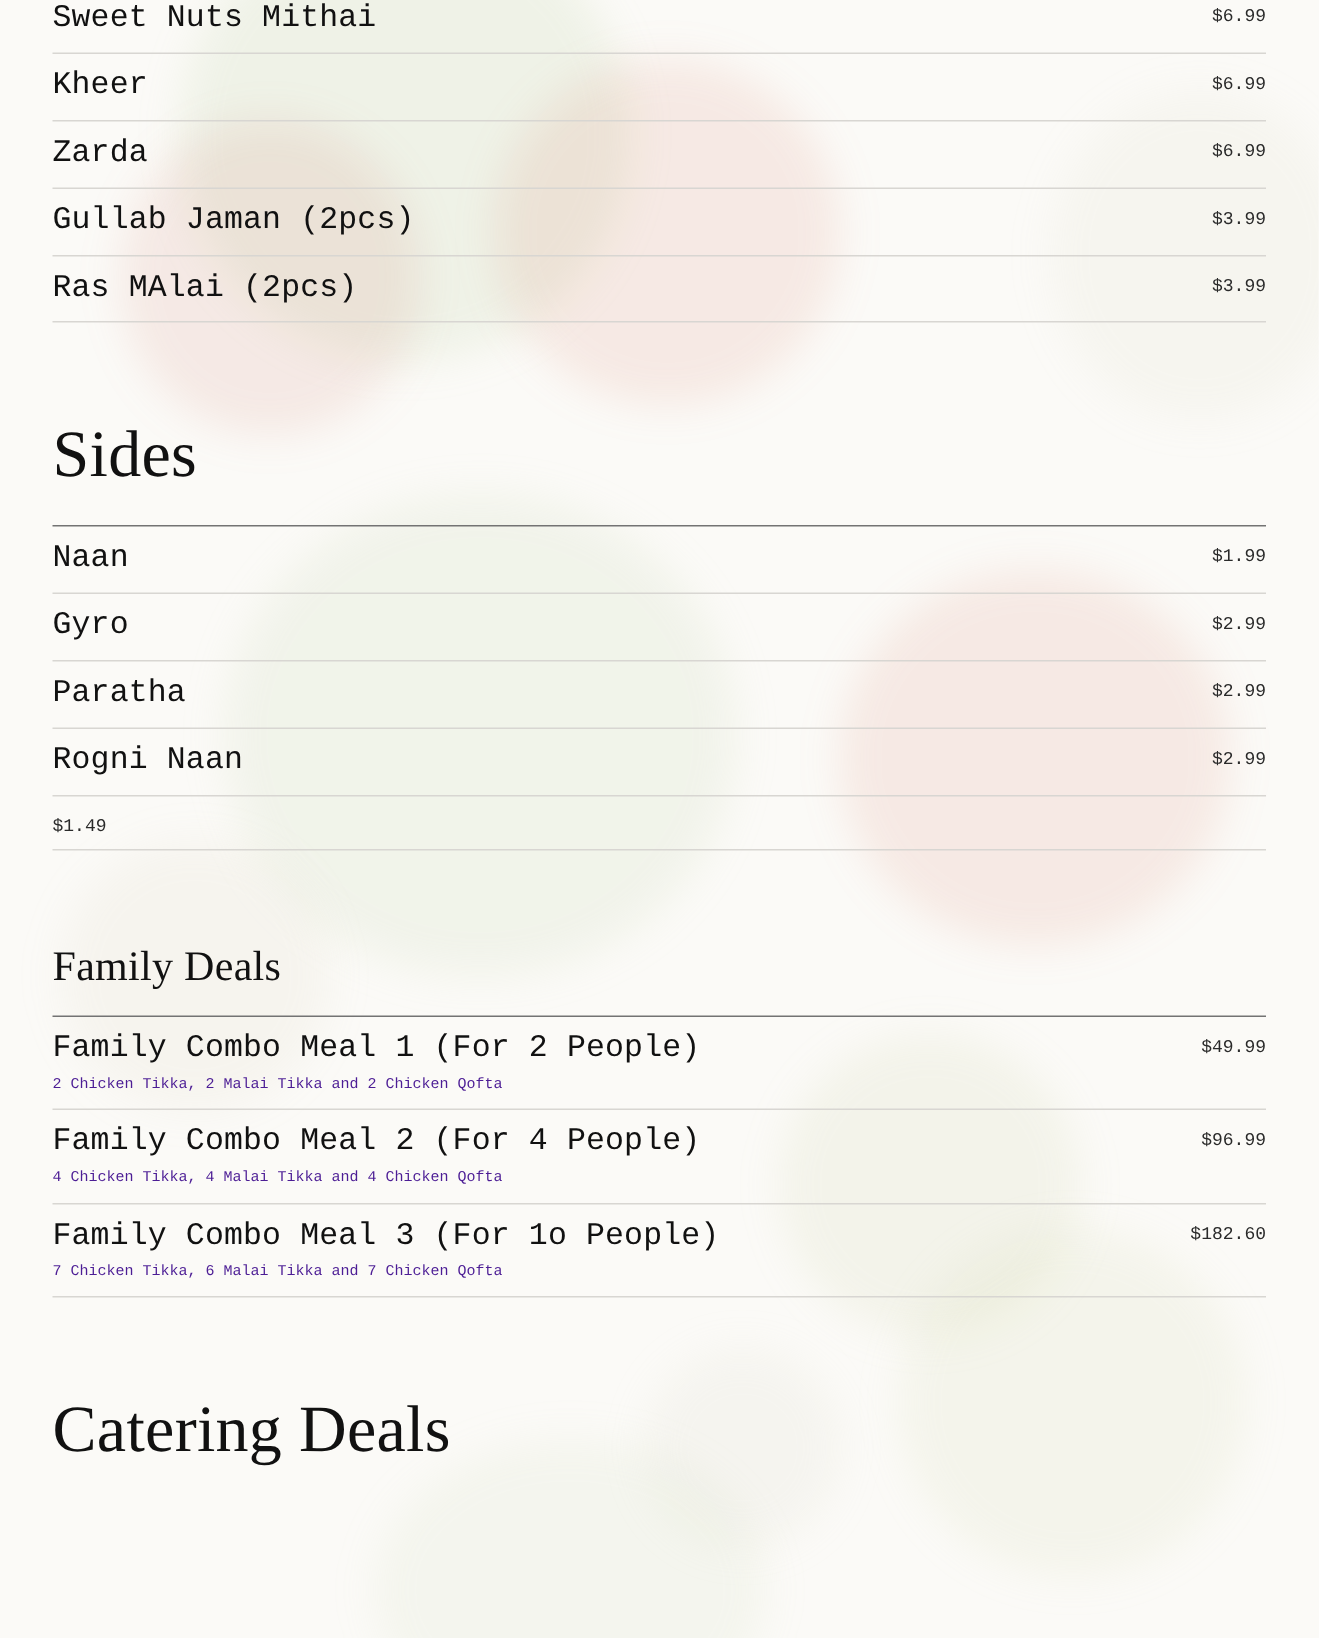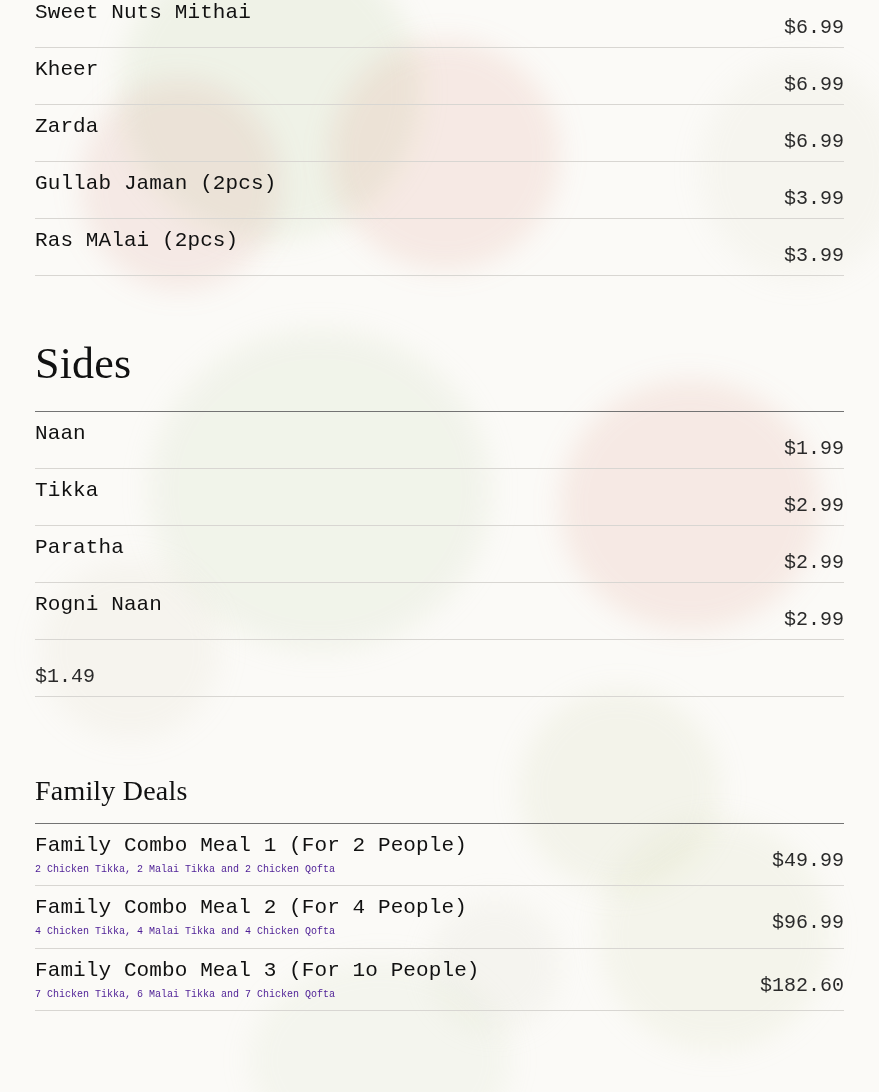--- a/index.html
+++ b/index.html
@@ -42,21 +42,21 @@
   .b11 { left: 700px; top: 60px;   width: 200px; height: 220px; background: rgba(205, 205, 180, 0.10); }
 
   .page {
     position: relative;
     z-index: 1;
     padding: 0 35px;
     box-sizing: border-box;
   }
 
   .section {
-    margin-bottom: 16px;
+    margin-bottom: 0;
   }
   .section-title {
     font-family: "Liberation Serif", serif;
     font-weight: 400;
     letter-spacing: 0.2px;
     color: #111;
   }
   .section-title.sides {
     font-size: 44px;
     margin: 0 0 22px 0;
@@ -100,23 +100,23 @@
     letter-spacing: 0.1px;
   }
   .item-desc {
     font-size: 10px;
     line-height: 1.45;
     color: #4c1d95;
     margin-top: 3px;
   }
   .item-price {
     flex: 0 0 auto;
-    font-size: 20px;
+    font-size: 12px;
     color: #2a2a2a;
-    padding-top: 16px;
+    padding-top: 4px;
     white-space: nowrap;
   }
 
   
   .top-list {
     border-bottom: 1px solid #d8d6d2;
   }
   .top-list .item:first-child {
     border-top: none;
     padding-top: 0;
@@ -178,21 +178,21 @@
     <h2 class="section-title sides">Sides</h2>
     <div class="items">
       <div class="item">
         <div class="item-main">
           <div class="item-name">Naan</div>
         </div>
         <div class="item-price">$1.99</div>
       </div>
       <div class="item">
         <div class="item-main">
-          <div class="item-name">Tikka</div>
+          <div class="item-name">Gyro</div>
         </div>
         <div class="item-price">$2.99</div>
       </div>
       <div class="item">
         <div class="item-main">
           <div class="item-name">Paratha</div>
         </div>
         <div class="item-price">$2.99</div>
       </div>
       <div class="item">

